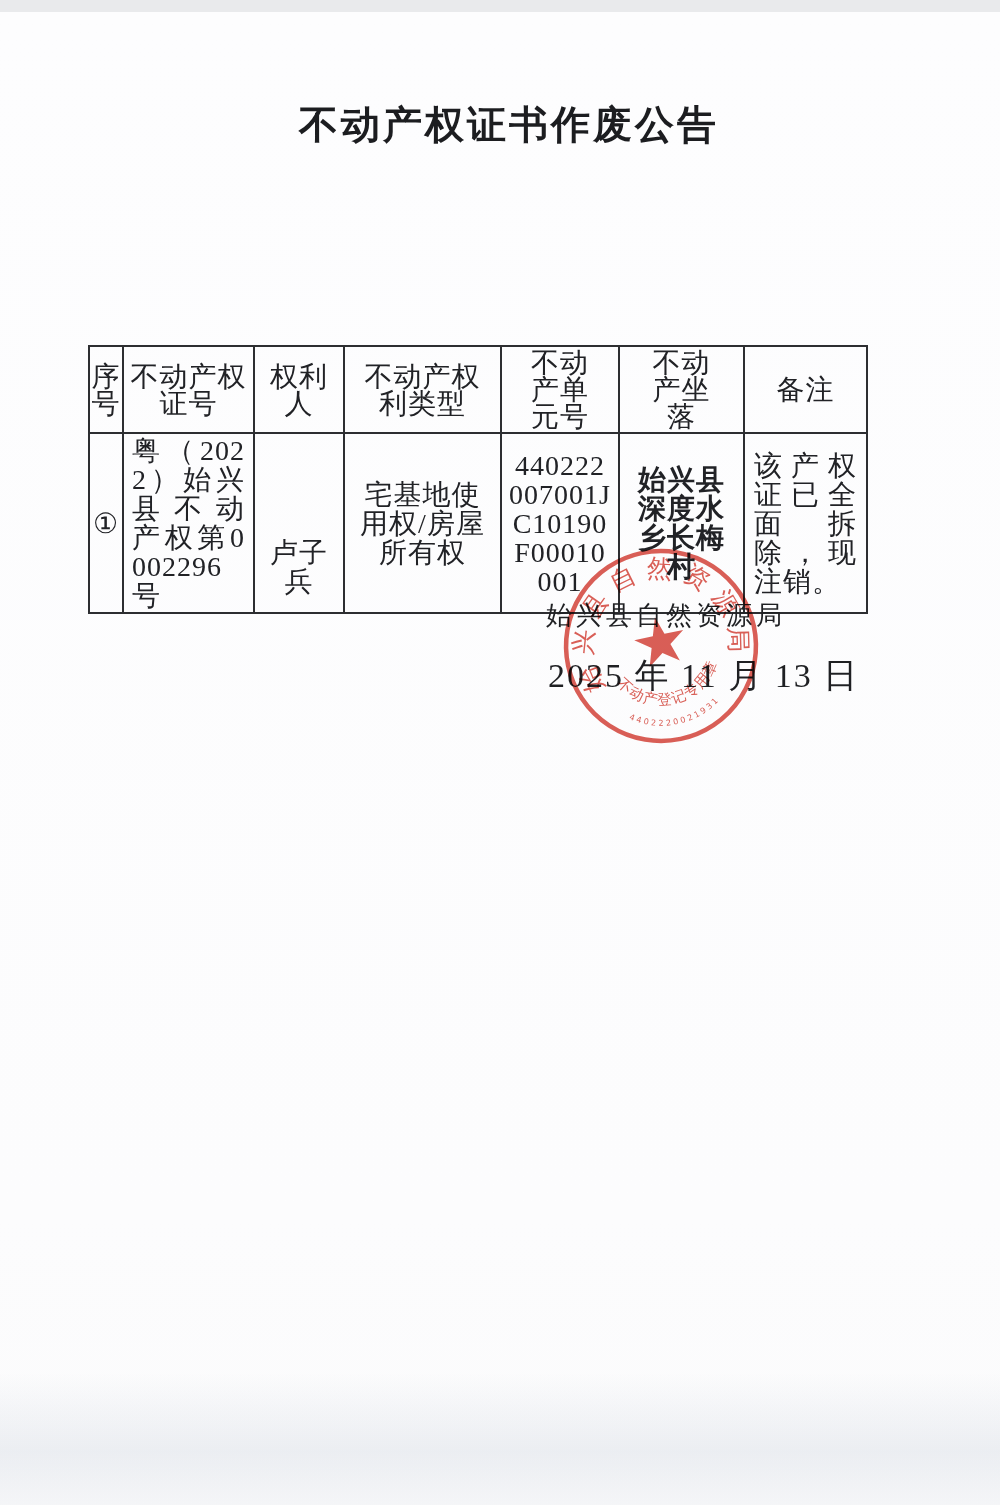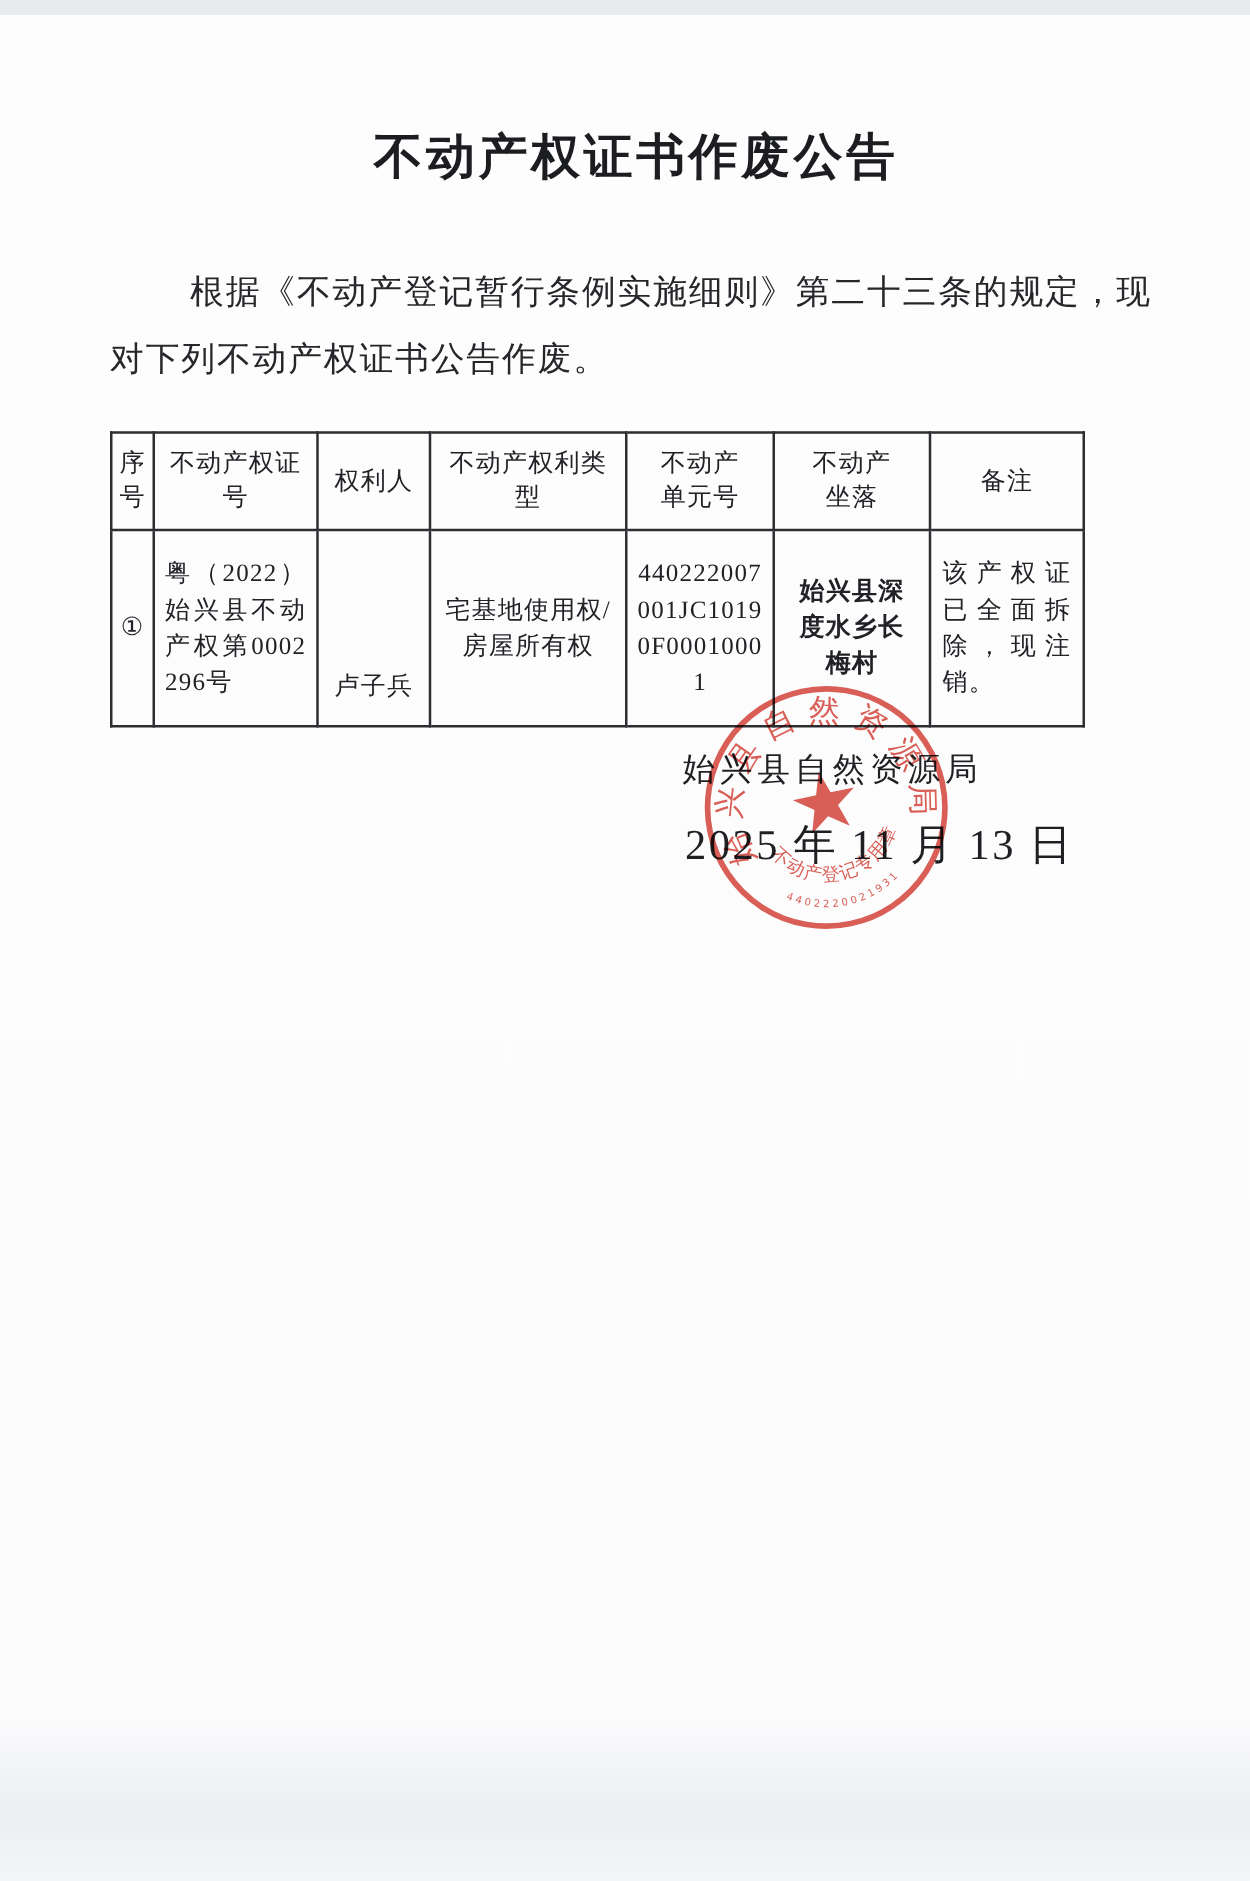--- a/index.html
+++ b/index.html
@@ -26,21 +26,21 @@
   }
   .body-par{
     position:absolute;left:88px;top:194px;width:860px;
     font-size:27px;line-height:54px;letter-spacing:1.5px;color:#26272a;
   }
   .body-line{white-space:nowrap;}
   .body-line.first{text-indent:64px;}
   table.cert-table{
     position:absolute;left:88px;top:333px;width:778px;
     border-collapse:collapse;table-layout:fixed;
-    font-size:20px;color:#212226;
+    font-size:28px;color:#212226;
   }
   .cert-table td{
     border:2px solid #2d2e31;
     text-align:center;vertical-align:middle;
     padding:2px 6px;line-height:29px;letter-spacing:1px;
   }
   .cert-table tr.hdr td{height:72px;line-height:27px;}
   .cert-table tr.data td{height:127px;}
   td.cell-seq{padding:2px 1px;}
   td.cell-cert{text-align:justify;word-break:break-all;text-justify:inter-character;padding:2px 8px;}
@@ -65,24 +65,20 @@
   }
   .seal svg{width:100%;height:100%;}
 </style>
 </head>
 <body>
 
 <div class="page">
 
   <div class="doc-title">不动产权证书作废公告</div>
 
-  <div class="body-par">
-    <div class="body-line first">根据《不动产登记暂行条例实施细则》第二十三条的规定，现</div>
-    <div class="body-line">对下列不动产权证书公告作废。</div>
-  </div>
 
   <table class="cert-table">
     <colgroup>
       <col style="width:34px">
         <col style="width:131px">
         <col style="width:90px">
       <col style="width:157px">
         <col style="width:118px">
         <col style="width:125px">
       <col style="width:123px">

